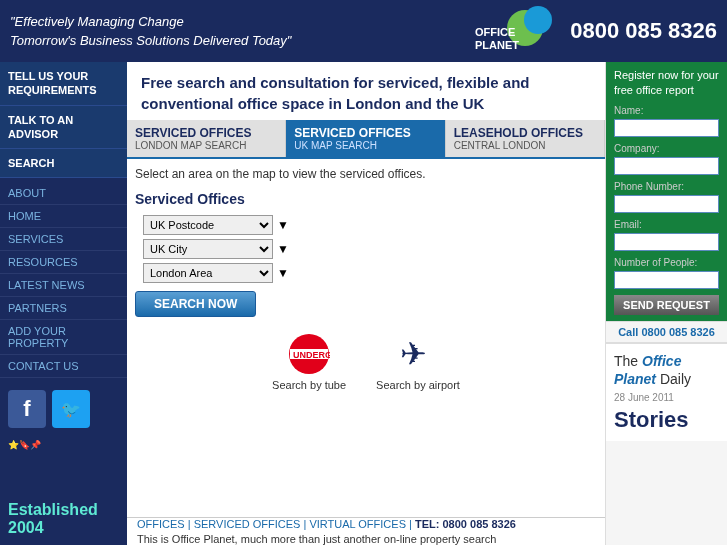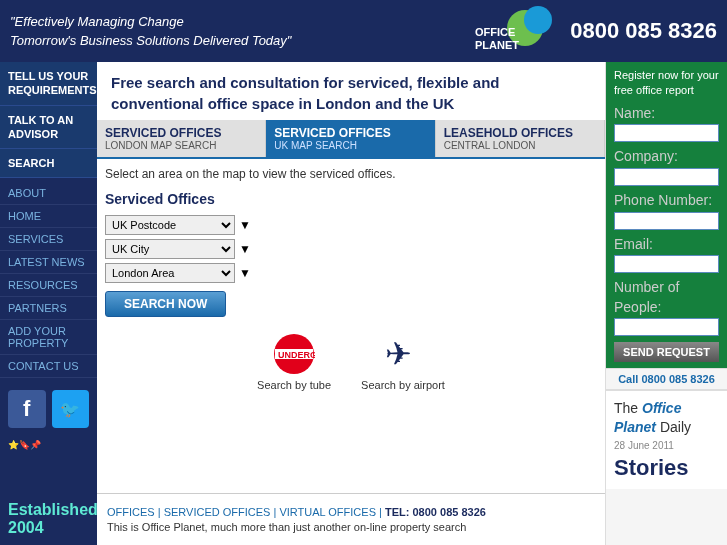--- a/index.html
+++ b/index.html
@@ -8,21 +8,21 @@
     
     #header { background: #1a2a5e; height: 62px; display: flex; align-items: center; justify-content: space-between; padding: 0 10px; }
     #header-left { color: #fff; font-style: italic; font-size: 13px; line-height: 1.5; }
     #header-right { display: flex; align-items: center; gap: 10px; }
     #phone { color: #fff; font-size: 22px; font-weight: bold; }
 
     
     #main-layout { display: flex; height: 483px; }
 
     
-    #sidebar { width: 97px; background: #1a2a5e; flex-shrink: 0; display: flex; flex-direction: column; }
+    #sidebar { width: 127px; background: #1a2a5e; flex-shrink: 0; display: flex; flex-direction: column; }
     .sidebar-btn { background: #1a3a6e; color: #fff; padding: 7px 8px; font-size: 11px; font-weight: bold; border-bottom: 1px solid #2a4a8e; cursor: pointer; text-transform: uppercase; line-height: 1.3; }
     .sidebar-nav { margin-top: 4px; }
     .sidebar-nav-item { color: #7ab3e0; padding: 5px 8px; font-size: 11px; cursor: pointer; border-bottom: 1px solid #2a3a6e; text-transform: uppercase; }
     #social-icons { display: flex; gap: 6px; padding: 8px; margin-top: 4px; }
     .fb-icon { width: 38px; height: 38px; background: #3b5998; border-radius: 4px; display: flex; align-items: center; justify-content: center; color: #fff; font-size: 22px; font-weight: bold; cursor: pointer; }
     .tw-icon { width: 38px; height: 38px; background: #1da1f2; border-radius: 4px; display: flex; align-items: center; justify-content: center; color: #fff; font-size: 16px; cursor: pointer; }
     #bookmark { padding: 4px 8px; }
     #established { padding: 8px; color: #5eead4; font-size: 16px; font-weight: bold; margin-top: auto; }
 
     
@@ -37,38 +37,38 @@
     .tab-title { font-size: 12px; font-weight: bold; color: #1a2a5e; text-transform: uppercase; }
     .tab-subtitle { font-size: 10px; color: #555; text-transform: uppercase; }
     .tab.active { background: #1a6aaa; }
     .tab.active .tab-title { color: #fff; }
     .tab.active .tab-subtitle { color: #cce0ff; }
 
     
     #search-panel { background: #fff; padding: 8px; flex: 1; }
     #search-panel .instruction { color: #333; font-size: 12px; margin-bottom: 10px; }
     #search-panel h2 { font-size: 14px; color: #1a2a5e; margin-bottom: 8px; }
-    .select-row { display: flex; align-items: center; margin-bottom: 4px; gap: 4px; }
+    .select-row { display: flex; align-items: center; margin-bottom: 4px; gap: 4px; margin-left: 8px; }
     .select-row select { width: 130px; border: 1px solid #999; padding: 2px; font-size: 11px; }
     .search-now-btn { background: linear-gradient(to bottom, #5a9fd4, #1a6aaa); color: #fff; border: 1px solid #1a5a9a; padding: 5px 18px; font-size: 12px; font-weight: bold; cursor: pointer; border-radius: 3px; margin-top: 4px; }
     #tube-airport { display: flex; gap: 30px; margin-top: 16px; justify-content: center; }
     .transport-item { display: flex; flex-direction: column; align-items: center; gap: 4px; cursor: pointer; }
     .transport-label { font-size: 11px; color: #333; }
 
     
-    #footer-bar { background: #fff; padding: 12px 10px; border-top: 1px solid #ccc; font-size: 11px; }
+    #footer-bar { background: #fff; padding: 0 10px; border-top: 1px solid #ccc; font-size: 11px; }
     #footer-links { color: #1a6aaa; margin-bottom: 3px; }
     #footer-links span { cursor: pointer; }
     #footer-tel { color: #1a2a5e; font-weight: bold; }
     #footer-desc { color: #333; font-size: 11px; }
 
     
     #right-sidebar { width: 122px; background: #f5f5f5; border-left: 1px solid #ddd; flex-shrink: 0; display: flex; flex-direction: column; }
     #register-box { background: #15803d; color: #fff; padding: 6px 8px; font-size: 11px; line-height: 1.4; }
-    .form-label { color: #ccc; font-size: 14px; margin-bottom: 1px; margin-top: 5px; }
+    .form-label { color: #ccc; font-size: 10px; margin-bottom: 1px; margin-top: 5px; }
     .form-input { width: 100%; border: 1px solid #5a8abf; background: #fff; height: 18px; font-size: 10px; }
     #send-btn { background: linear-gradient(to bottom, #888, #555); color: #fff; border: none; padding: 4px 8px; font-size: 11px; font-weight: bold; cursor: pointer; width: 100%; margin-top: 6px; }
     #call-box { color: #1a6aaa; font-size: 11px; font-weight: bold; padding: 4px 8px; text-align: center; border-top: 1px solid #ddd; }
     #daily-box { background: #fff; border-top: 2px solid #ddd; padding: 8px; }
     #daily-title { font-size: 14px; color: #333; line-height: 1.3; }
     #daily-title .office { color: #1a6aaa; font-weight: bold; font-style: italic; }
     #daily-title .planet { color: #1a6aaa; font-weight: bold; font-style: italic; }
     #daily-date { font-size: 10px; color: #888; margin: 4px 0; }
     #daily-stories { font-size: 22px; font-weight: bold; color: #1a2a5e; }
   </style>
@@ -95,22 +95,22 @@
 <div id="main-layout">
 
   <div id="sidebar">
     <div class="sidebar-btn">TELL US YOUR REQUIREMENTS</div>
     <div class="sidebar-btn">TALK TO AN ADVISOR</div>
     <div class="sidebar-btn">SEARCH</div>
     <div class="sidebar-nav">
       <div class="sidebar-nav-item">ABOUT</div>
       <div class="sidebar-nav-item">HOME</div>
       <div class="sidebar-nav-item">SERVICES</div>
+      <div class="sidebar-nav-item">RESOURCES</div>
       <div class="sidebar-nav-item">LATEST NEWS</div>
-      <div class="sidebar-nav-item">RESOURCES</div>
       <div class="sidebar-nav-item">PARTNERS</div>
       <div class="sidebar-nav-item">ADD YOUR PROPERTY</div>
       <div class="sidebar-nav-item">CONTACT US</div>
     </div>
     <div id="social-icons">
       <div class="fb-icon">f</div>
       <div class="tw-icon">🐦</div>
     </div>
     <div id="bookmark" style="font-size:9px;color:#aaa;">⭐🔖📌</div>
     <div id="established">Established 2004</div>

